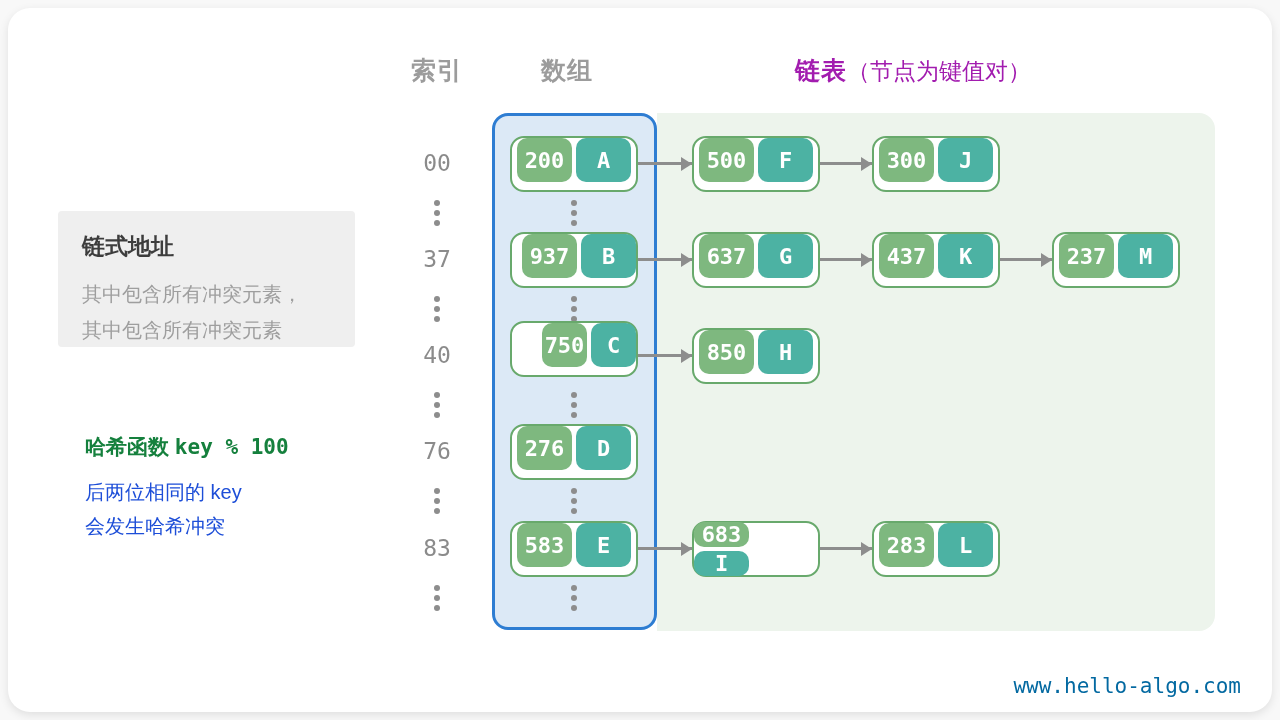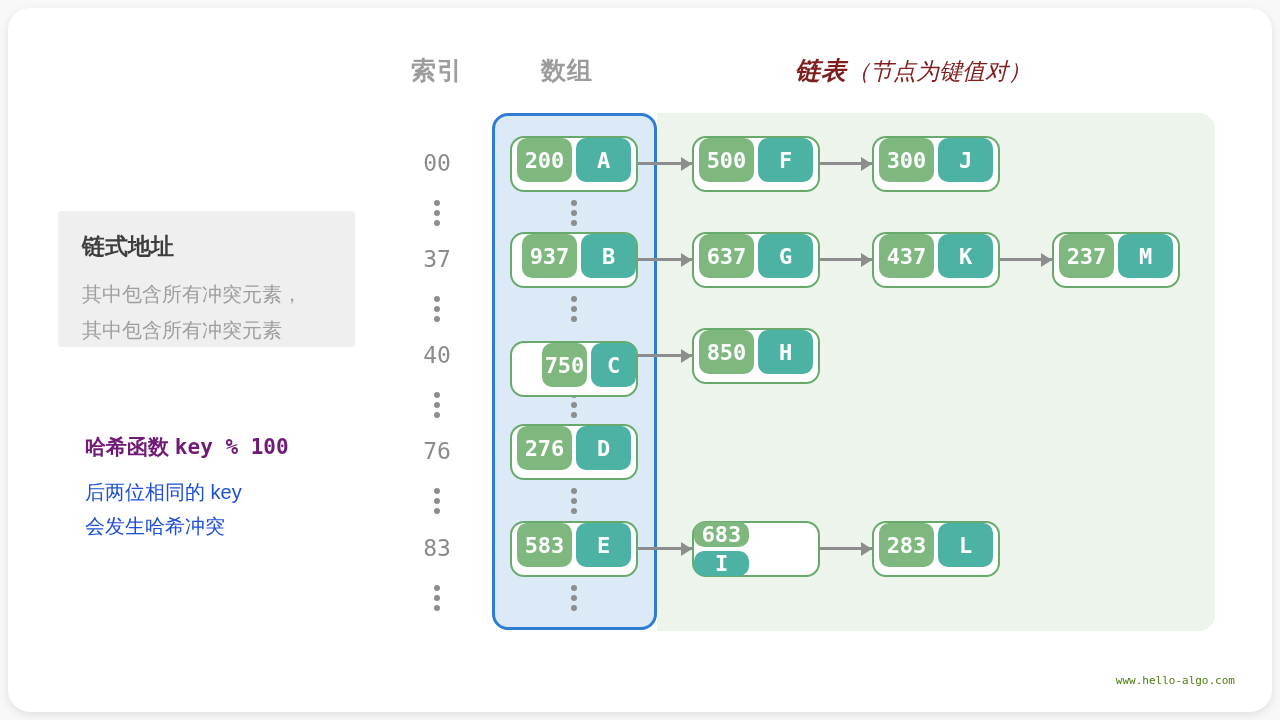--- a/index.html
+++ b/index.html
@@ -18,21 +18,21 @@
   }
 
   
   .col-header {
     position: absolute; top: 54px; width: 120px;
     text-align: center; font-size: 25px; font-weight: bold; color: #9c9c9c;
     letter-spacing: 1px;
   }
   .list-header {
     position: absolute; top: 54px; left: 795px;
-    font-size: 25px; color: #7f1d1d; white-space: nowrap; font-style: italic;
+    font-size: 25px; color: #a21caf; white-space: nowrap;
   }
   .list-header .strong { font-weight: bold; letter-spacing: 1px; }
   .list-header .note { font-weight: normal; font-size: 23px; }
 
   
   .array-col {
     position: absolute; left: 492px; top: 113px; width: 165px; height: 517px;
     background: #dce9f6; border: 3px solid #2e7dd2; border-radius: 16px;
     box-sizing: border-box; z-index: 2;
   }
@@ -44,21 +44,21 @@
   
   .info-box {
     position: absolute; left: 58px; top: 211px; width: 297px; height: 136px;
     background: #efefef; border-radius: 4px; box-sizing: border-box;
     padding: 20px 24px; z-index: 3;
   }
   .info-box .title { font-size: 23px; font-weight: bold; color: #3d3d3d; margin-bottom: 14px; }
   .info-box .line { font-size: 20px; color: #9e9e9e; line-height: 36px; }
 
   .hash-note { position: absolute; left: 85px; top: 433px; z-index: 3; white-space: nowrap; }
-  .hash-note .fn { font-size: 21px; font-weight: bold; color: #701a75; margin-bottom: 14px; }
+  .hash-note .fn { font-size: 21px; font-weight: bold; color: #15803d; margin-bottom: 14px; }
   .hash-note .fn .code { font-family: "DejaVu Sans Mono", monospace; }
   .hash-note .line { font-size: 20px; color: #1d4ed8; line-height: 34px; }
 
   
   .index-label {
     position: absolute; left: 377px; width: 120px; text-align: center;
     font-family: "DejaVu Sans Mono", monospace; font-size: 23px; color: #8b8b8b;
     z-index: 4;
   }
   .node {
@@ -81,22 +81,22 @@
     content: ""; position: absolute; right: 0; top: 50%; transform: translateY(-50%);
     width: 0; height: 0;
     border-left: 11px solid #8d8d8d;
     border-top: 7px solid transparent; border-bottom: 7px solid transparent;
   }
 
   .dots { position: absolute; width: 6px; z-index: 4; }
   .dots .dot { width: 6px; height: 6px; border-radius: 50%; background: #8d8d8d; margin-bottom: 4px; }
 
   .watermark {
-    position: absolute; right: 45px; top: 674px;
-    font-family: "DejaVu Sans Mono", monospace; font-size: 11px; color: #4d7c0f;
+    position: absolute; right: 39px; top: 674px;
+    font-family: "DejaVu Sans Mono", monospace; font-size: 21px; color: #0369a1;
     z-index: 3;
   }
 </style>
 </head>
 <body>
 
 <div class="canvas">
   <div class="card"></div>
 
   <div class="col-header" style="left:377px;">索引</div>
@@ -168,21 +168,21 @@
         <div class="dot"></div>
         <div class="dot"></div>
         <div class="dot"></div>
       </div>
       <div class="dots" style="left: 571px; top: 296px;">
         <div class="dot"></div>
         <div class="dot"></div>
         <div class="dot"></div>
       </div>
       <div class="index-label" style="top: 342px;">40</div>
-      <div class="node" style="left: 510px; top: 341px; padding-left: 30px;">
+      <div class="node" style="left: 510px; top: 321px; padding-left: 30px;">
         <div class="cell key">750</div>
         <div class="cell val">C</div>
       </div>
       <div class="arrow" style="left: 636px; width: 56px; top: 354px;"></div>
       <div class="node" style="left: 692px; top: 328px;">
         <div class="cell key">850</div>
         <div class="cell val">H</div>
       </div>
       <div class="dots" style="left: 434px; top: 392px;">
         <div class="dot"></div>

